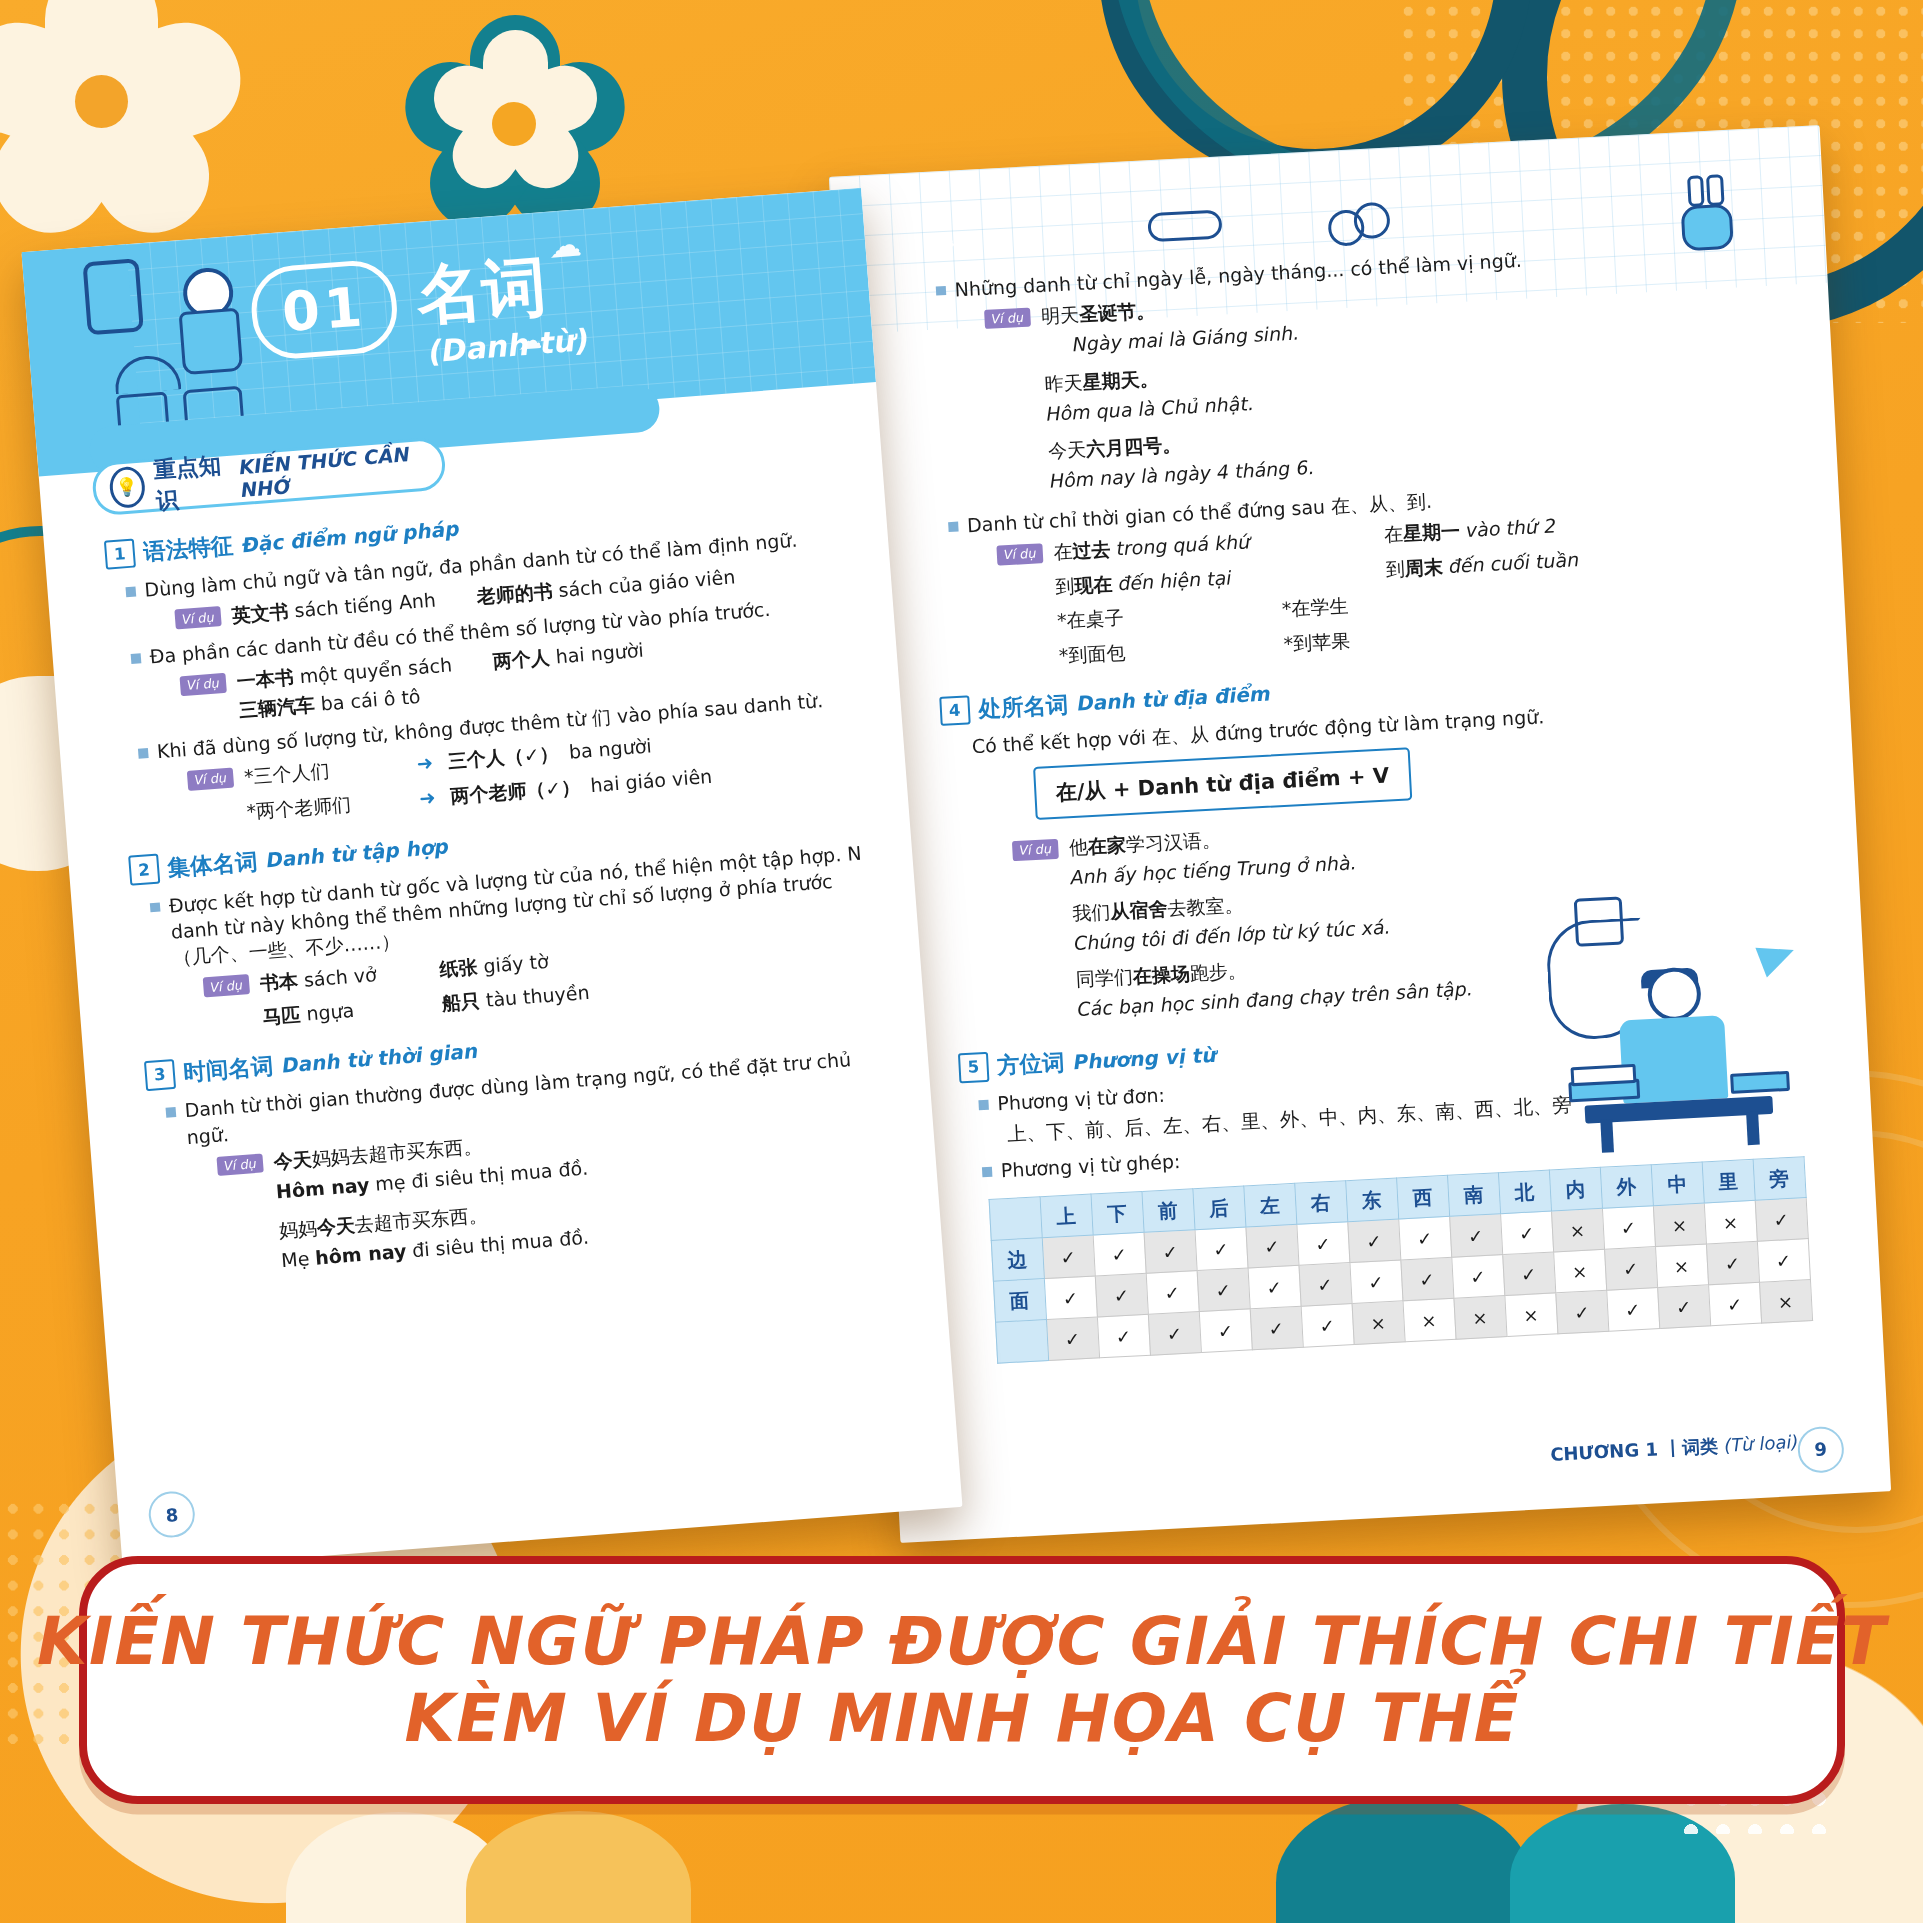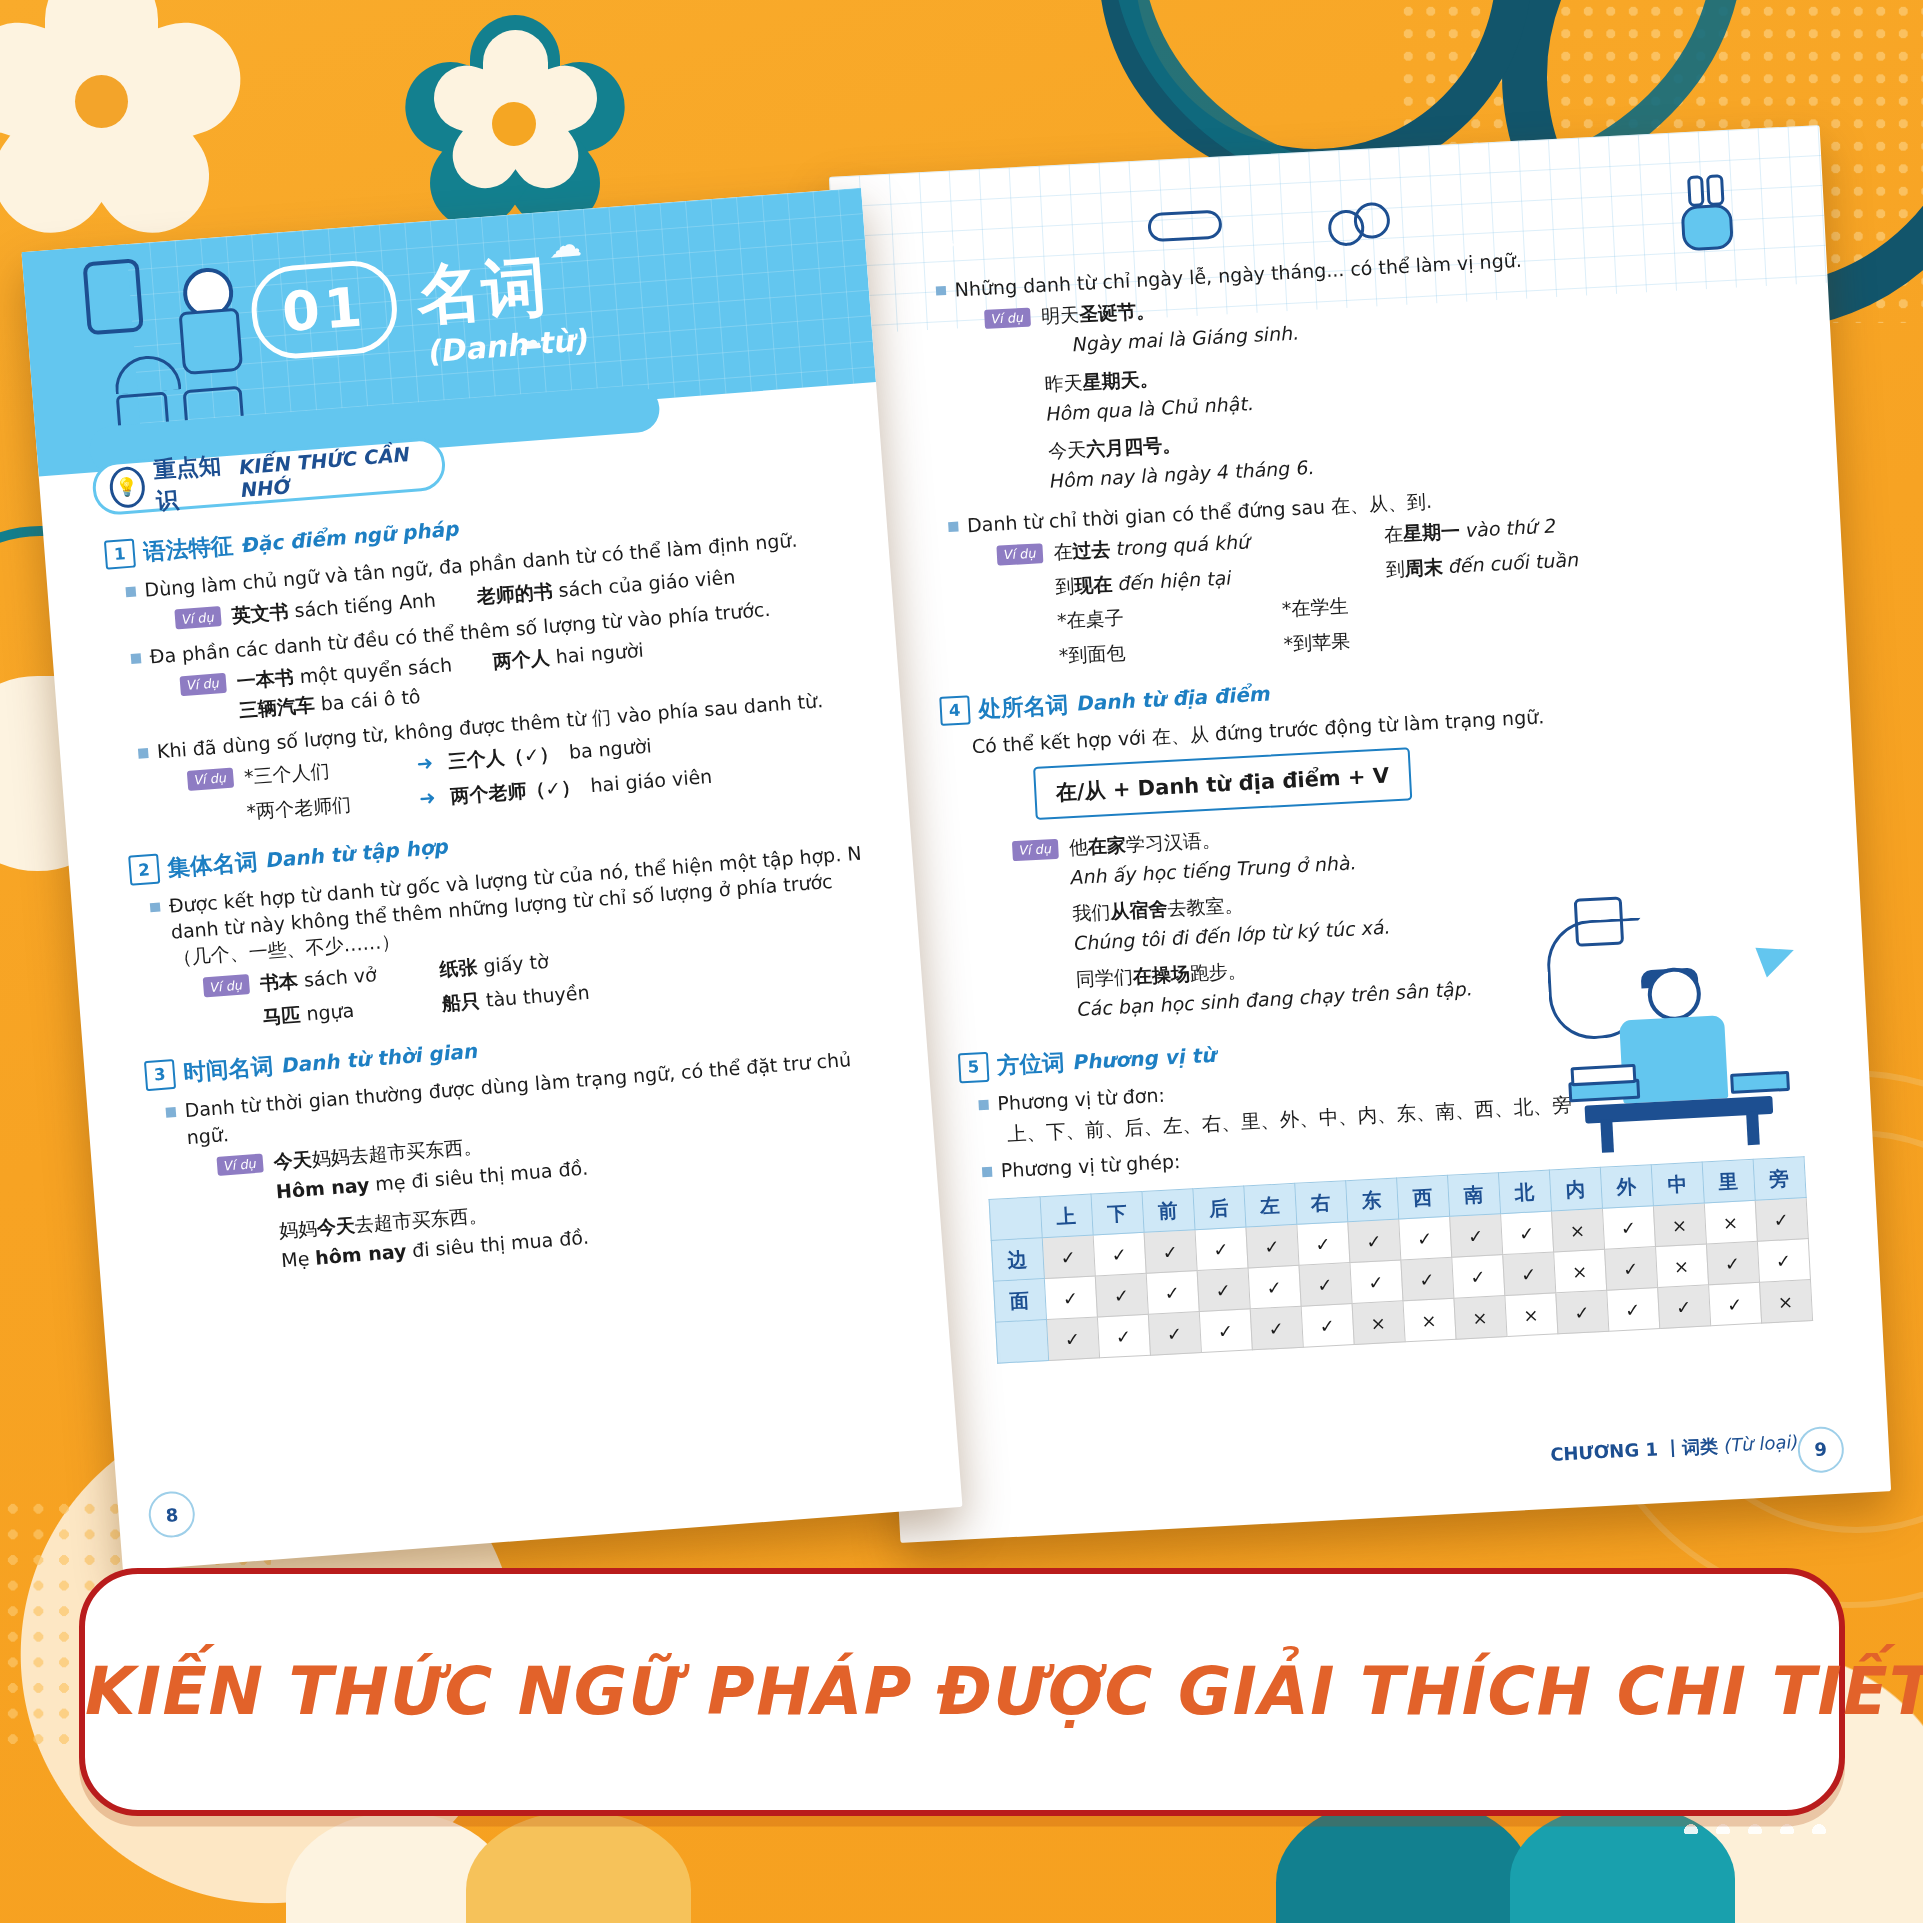--- a/index.html
+++ b/index.html
@@ -125,23 +125,23 @@
   .lantern{position:absolute;left:60px;top:15px;width:48px;height:65px;border:4.5px solid #1d4f91;border-radius:10.5px;}
   .girl-head{position:absolute;width:42px;height:42px;border:4.5px solid #1d4f91;border-radius:50%;background:#fff;}
   .girl-body{position:absolute;width:54px;height:57px;background:#63c6ef;border:3.8px solid #1d4f91;border-radius:7.5px 7.5px 12px 12px;}
   .fan{position:absolute;width:60px;height:33px;border:3.8px solid #1d4f91;border-radius:60px 60px 0 0;border-bottom:none;}
   .rabbit{position:absolute;right:90px;top:60px;width:53px;height:59px;}
   .rabbit .rb{position:absolute;bottom:0;width:45px;height:39px;background:#63c6ef;border:3.8px solid #1d4f91;border-radius:16.5px;}
   .rabbit .ear{position:absolute;top:-16.5px;width:10.5px;height:25.6px;background:#fff;border:3.8px solid #1d4f91;border-radius:6px;}
 
   
   .banner{
-    position:absolute;left:79px;bottom:108px;width:1766px;height:248px;
-    background:#fff;border:6px solid #b91c1c;border-radius:59px;
-    display:flex;flex-direction:column;align-items:flex-start;justify-content:center;
+    position:absolute;left:79px;bottom:120px;width:1766px;height:248px;
+    background:#fff;border:8px solid #b91c1c;border-radius:59px;
+    display:flex;flex-direction:column;align-items:center;justify-content:center;
     box-shadow:0 10.5px 0 rgba(180,70,10,.25);
     box-sizing:border-box;
   }
   .banner-l1,.banner-l2{
     color:#e2622a;font-weight:bold;font-style:italic;text-transform:uppercase;
     letter-spacing:1.5px;line-height:1.1;white-space:nowrap;
   }
   .banner-l1{font-size:65px;}
   .banner-l2{font-size:65px;margin-top:6px;}
   .bw-teal{position:absolute;bottom:-45px;right:391px;width:256px;height:173px;background:#12808f;border-radius:50% 50% 0 0;}
@@ -531,14 +531,15 @@
       </div>
     </div>
 
     <div class="pgcircle" style="left:30px;bottom:30px;"></div>
     <div class="pgnum" style="left:47px;bottom:42px;">8</div>
   </div>
 </div>
 
 <div class="banner">
   <div class="banner-l1">KIẾN THỨC NGỮ PHÁP ĐƯỢC GIẢI THÍCH CHI TIẾT</div>
+  <div class="banner-l2">KÈM VÍ DỤ MINH HỌA CỤ THỂ</div>
 </div>
 
 
 </body></html>

